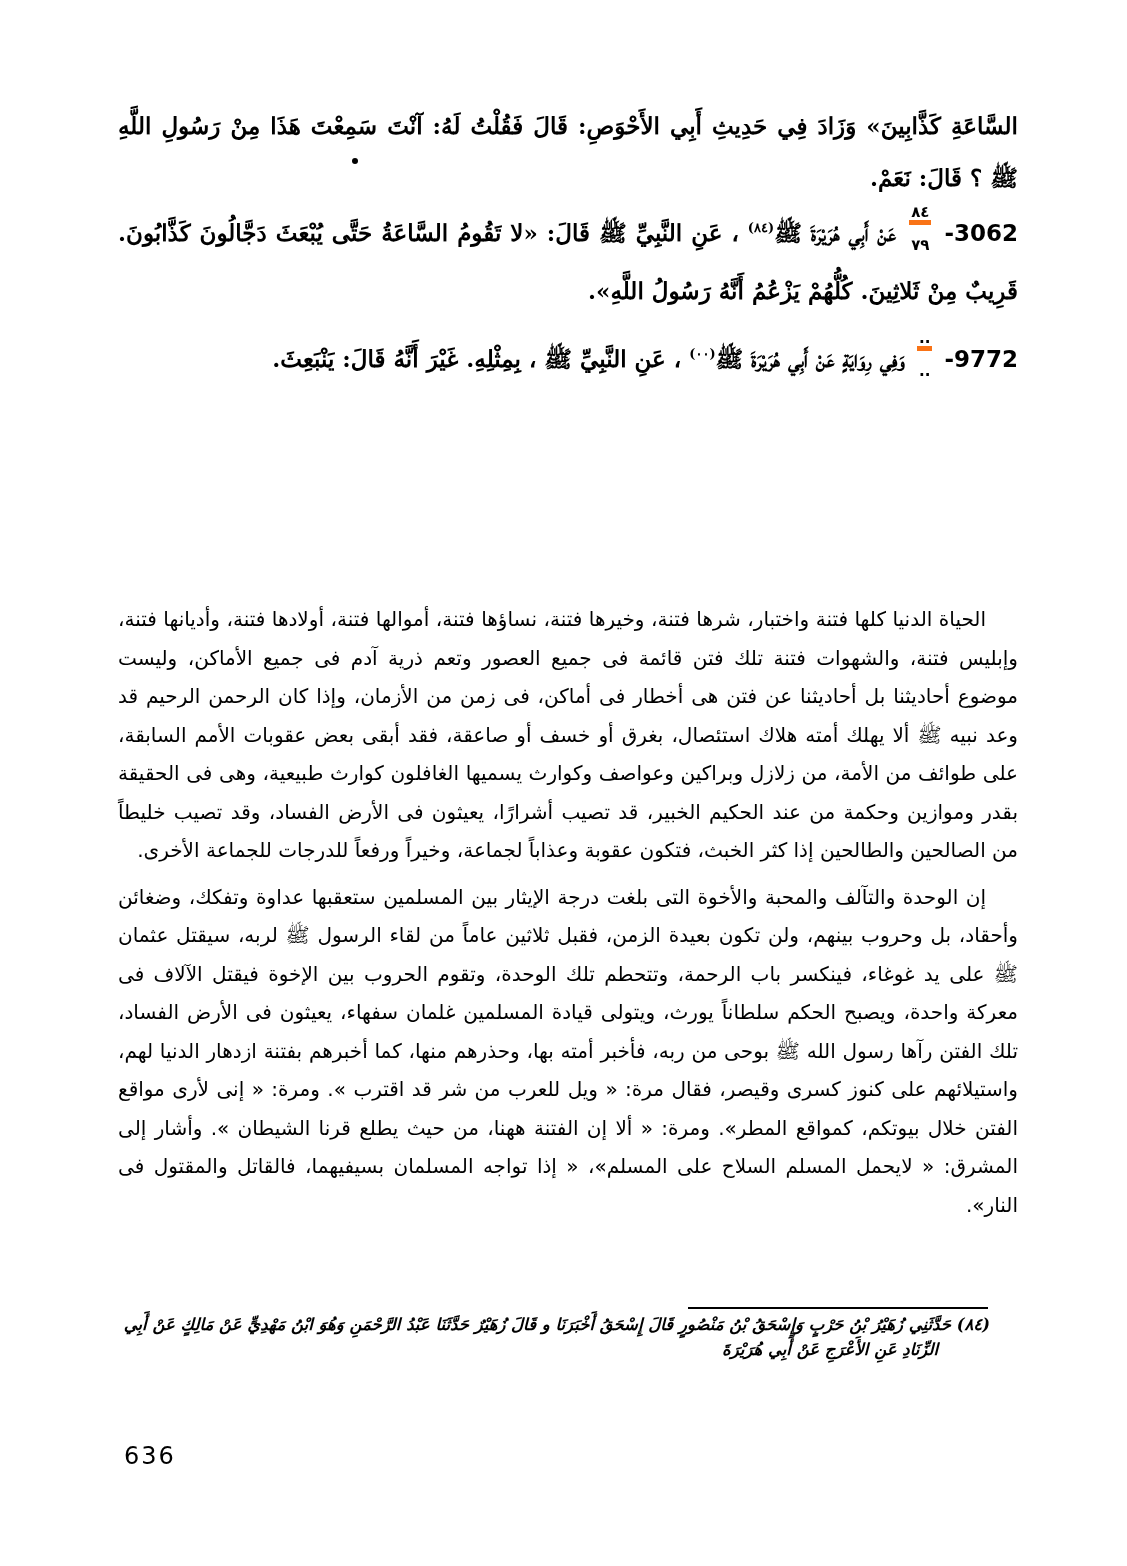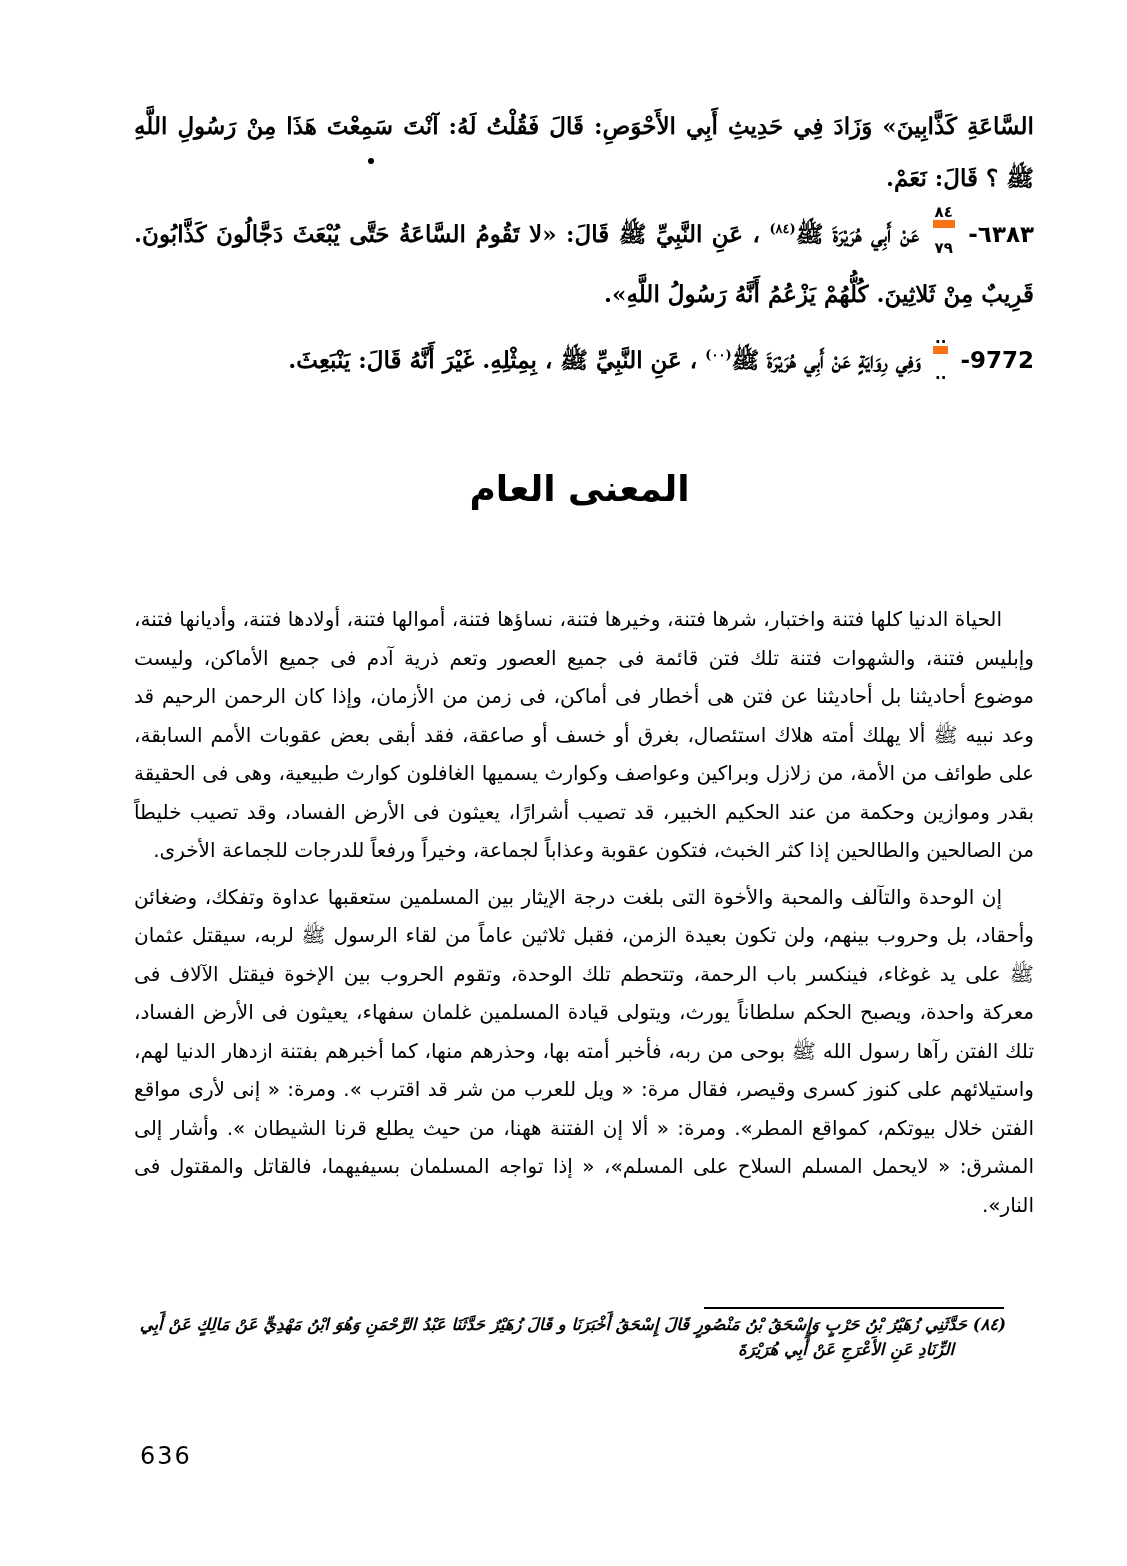--- a/index.html
+++ b/index.html
@@ -10,21 +10,21 @@
     body {
       width: 1127px;
       height: 1566px;
       position: relative;
       overflow: hidden;
       color: #000000;
       font-family: "DejaVu Sans", sans-serif;
     }
     .page {
       position: absolute;
-      left: 16px; top: 0;
+      left: 0; top: 0;
       width: 932px;
       height: 1566px;
     }
     .block {
       position: absolute;
       left: 118px;
       width: 900px;
       direction: rtl;
       text-align: justify;
       text-align-last: right;
@@ -44,21 +44,21 @@
       vertical-align: middle;
       text-align: center;
       font-family: "DejaVu Sans", sans-serif;
       font-size: 15px;
       line-height: 16px;
       margin: 0 4px;
       font-weight: bold;
     }
     .frac .top {
       display: block;
-      border-bottom: 8px solid #f97316;
+      border-bottom: 5px solid #f97316;
       padding: 0 2px;
     }
     .frac .bot {
       display: block;
       padding: 12px 2px;
     }
     .sup {
       font-size: 13px;
       vertical-align: super;
       line-height: 0;
@@ -134,40 +134,39 @@
 <body>
 
 <div class="page">
 
   <div class="block hadith" style="top:100px;">
     <span>السَّاعَةِ كَذَّابِينَ» وَزَادَ فِي حَدِيثِ أَبِي الأَحْوَصِ: قَالَ فَقُلْتُ لَهُ: آنْتَ سَمِعْتَ هَذَا مِنْ رَسُولِ اللَّهِ ﷺ ؟ قَالَ: نَعَمْ.</span>
   </div>
   <div class="dot-mark"></div>
 
   <div class="block hadith" style="top:204px;">
-    <span class="num">٦٣٨٣-</span>
+    <span class="num">3062-</span>
     <span class="frac">
       <span class="top">٨٤</span>
       <span class="bot">٧٩</span>
     </span>
     <span>عَنْ أَبِي هُرَيْرَةَ ﷺ</span><span class="sup">(٨٤)</span>
     <span>، عَنِ النَّبِيِّ ﷺ قَالَ: «لا تَقُومُ السَّاعَةُ حَتَّى يُبْعَثَ دَجَّالُونَ كَذَّابُونَ. قَرِيبٌ مِنْ ثَلاثِينَ. كُلُّهُمْ يَزْعُمُ أَنَّهُ رَسُولُ اللَّهِ».</span>
   </div>
 
   <div class="block hadith" style="top:330px;">
     <span class="num">9772-</span>
     <span class="frac">
       <span class="top">..</span>
       <span class="bot">..</span>
     </span>
     <span>وَفِي رِوَايَةٍ عَنْ أَبِي هُرَيْرَةَ ﷺ</span><span class="sup">(٠٠)</span>
     <span>، عَنِ النَّبِيِّ ﷺ ، بِمِثْلِهِ. غَيْرَ أَنَّهُ قَالَ: يَنْبَعِثَ.</span>
   </div>
 
-  <div class="title">المعنى العام</div>
 
   <div class="block prose" style="top:552px;">
     <p>الحياة الدنيا كلها فتنة واختبار، شرها فتنة، وخيرها فتنة، نساؤها فتنة، أموالها فتنة، أولادها فتنة، وأديانها فتنة، وإبليس فتنة، والشهوات فتنة تلك فتن قائمة فى جميع العصور وتعم ذرية آدم فى جميع الأماكن، وليست موضوع أحاديثنا بل أحاديثنا عن فتن هى أخطار فى أماكن، فى زمن من الأزمان، وإذا كان الرحمن الرحيم قد وعد نبيه ﷺ ألا يهلك أمته هلاك استئصال، بغرق أو خسف أو صاعقة، فقد أبقى بعض عقوبات الأمم السابقة، على طوائف من الأمة، من زلازل وبراكين وعواصف وكوارث يسميها الغافلون كوارث طبيعية، وهى فى الحقيقة بقدر وموازين وحكمة من عند الحكيم الخبير، قد تصيب أشرارًا، يعيثون فى الأرض الفساد، وقد تصيب خليطاً من الصالحين والطالحين إذا كثر الخبث، فتكون عقوبة وعذاباً لجماعة، وخيراً ورفعاً للدرجات للجماعة الأخرى.</p>
     <p style="margin-top:8px;">إن الوحدة والتآلف والمحبة والأخوة التى بلغت درجة الإيثار بين المسلمين ستعقبها عداوة وتفكك، وضغائن وأحقاد، بل وحروب بينهم، ولن تكون بعيدة الزمن، فقبل ثلاثين عاماً من لقاء الرسول ﷺ لربه، سيقتل عثمان ﷺ على يد غوغاء، فينكسر باب الرحمة، وتتحطم تلك الوحدة، وتقوم الحروب بين الإخوة فيقتل الآلاف فى معركة واحدة، ويصبح الحكم سلطاناً يورث، ويتولى قيادة المسلمين غلمان سفهاء، يعيثون فى الأرض الفساد، تلك الفتن رآها رسول الله ﷺ بوحى من ربه، فأخبر أمته بها، وحذرهم منها، كما أخبرهم بفتنة ازدهار الدنيا لهم، واستيلائهم على كنوز كسرى وقيصر، فقال مرة: « ويل للعرب من شر قد اقترب ». ومرة: « إنى لأرى مواقع الفتن خلال بيوتكم، كمواقع المطر». ومرة: « ألا إن الفتنة ههنا، من حيث يطلع قرنا الشيطان ». وأشار إلى المشرق: « لايحمل المسلم السلاح على المسلم»، « إذا تواجه المسلمان بسيفيهما، فالقاتل والمقتول فى النار».</p>
   </div>
 
   <div class="footnote-rule"></div>
   <div class="footnotes">
     <p class="fn">
       <span>(٨٤)</span>

